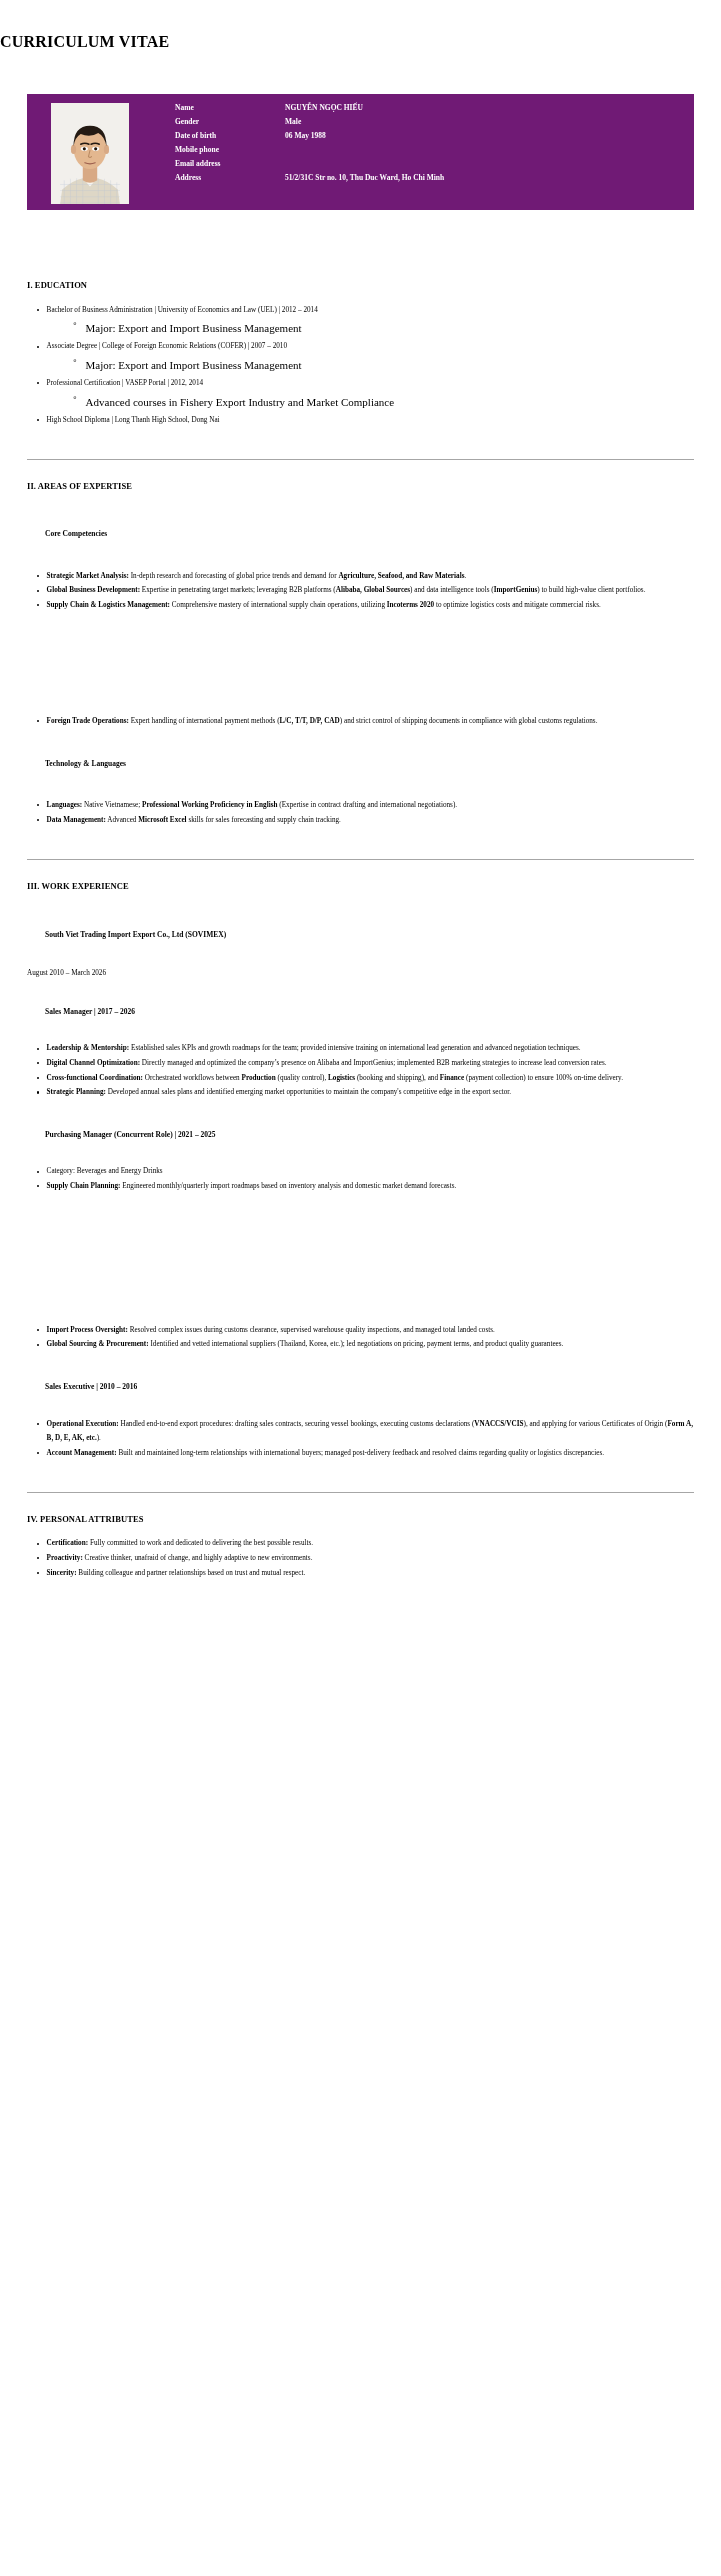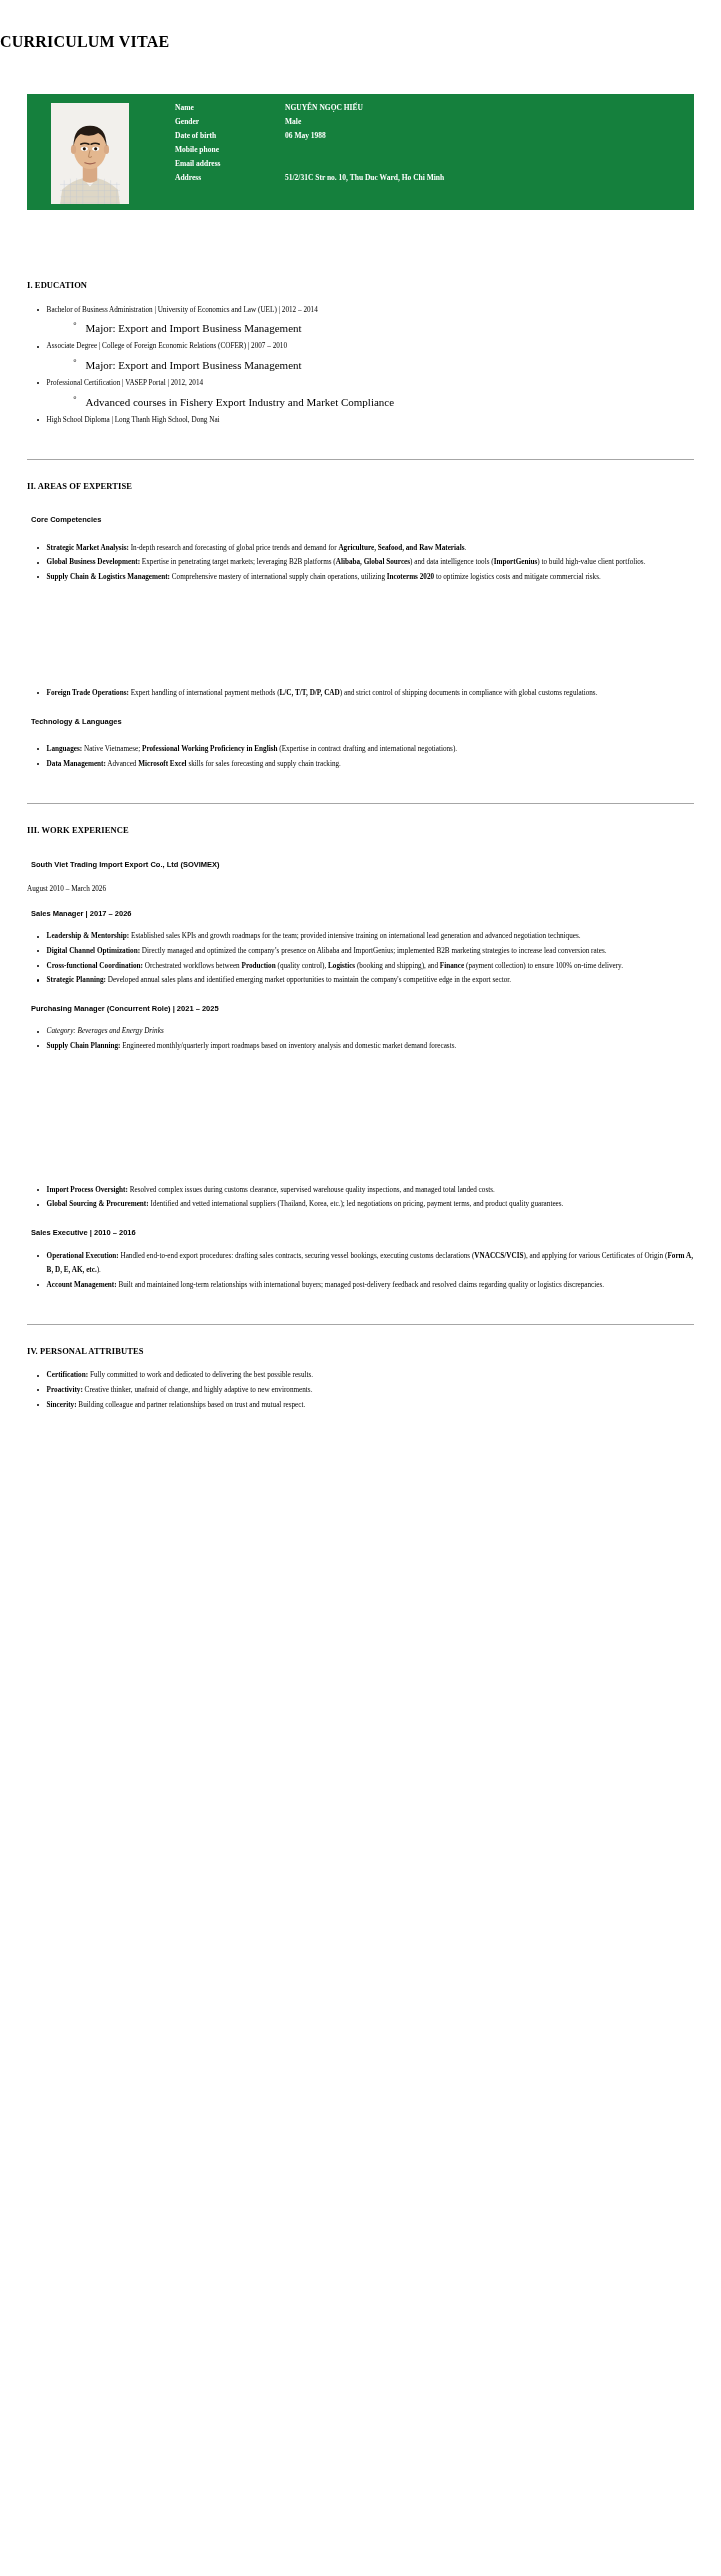--- a/index.html
+++ b/index.html
@@ -95,22 +95,22 @@
   h2.section-title {
     font-size: 8.5px;
     font-weight: bold;
     margin: 0;
     letter-spacing: 0.1px;
     font-family: "Liberation Serif", "DejaVu Serif", serif;
   }
   h3.sub-title {
     font-size: 7.5px;
     font-weight: bold;
-    margin: 4px;
-    font-family: Liberation Sans, sans-serif;
+    margin: 18px;
+    font-family: Liberation Serif, serif;
   }
   .job-dates {
     font-size: 7.2px;
     margin: 0;
   }
 
   ul.bullets {
     list-style: none;
     margin: 0;
     padding: 0;
@@ -146,38 +146,38 @@
   ul.sub-bullets > li::before {
     content: "o";
     position: absolute;
     left: 27px;
     top: 0;
     font-size: 5.7px;
     line-height: 2.4;
   }
 
   .b { font-weight: bold; }
-  .i { font-style: italic; }
+  .i { }
 
   .spacer-xs { height: 7.2px; }
   .spacer-s  { height: 12.4px; }
   .spacer-m  { height: 20.6px; }
   .spacer-l  { height: 32px; }
   .spacer-xl { height: 62px; }
   .page-gap  { height: 101px; }
   .page-gap-tall { height: 129px; }
 </style>
 </head>
 <body>
 
 <div class="page">
 
   <div class="doc-title">CURRICULUM VITAE</div>
 
-  <div class="header-card" style="background: #15803d;">
+  <div class="header-card" style="background: #701a75;">
 
     <div class="photo-wrap">
       <div class="photo">
         <svg viewBox="0 0 152 196" preserveAspectRatio="xMidYMid slice" aria-hidden="true">
           <rect x="0" y="0" width="152" height="196" fill="#f2f0ec"></rect>
 
           <path d="M18 196 L22 168 Q42 150 62 146 L76 160 L90 146 Q110 150 130 168 L134 196 Z" fill="#ded7c6"></path>
           <path d="M62 146 L76 162 L90 146 L82 142 L70 142 Z" fill="#f7f5ef"></path>
           <g stroke="#b9c4d4" stroke-width="0.7" opacity="0.85">
             <line x1="26" y1="150" x2="26" y2="196"></line>

